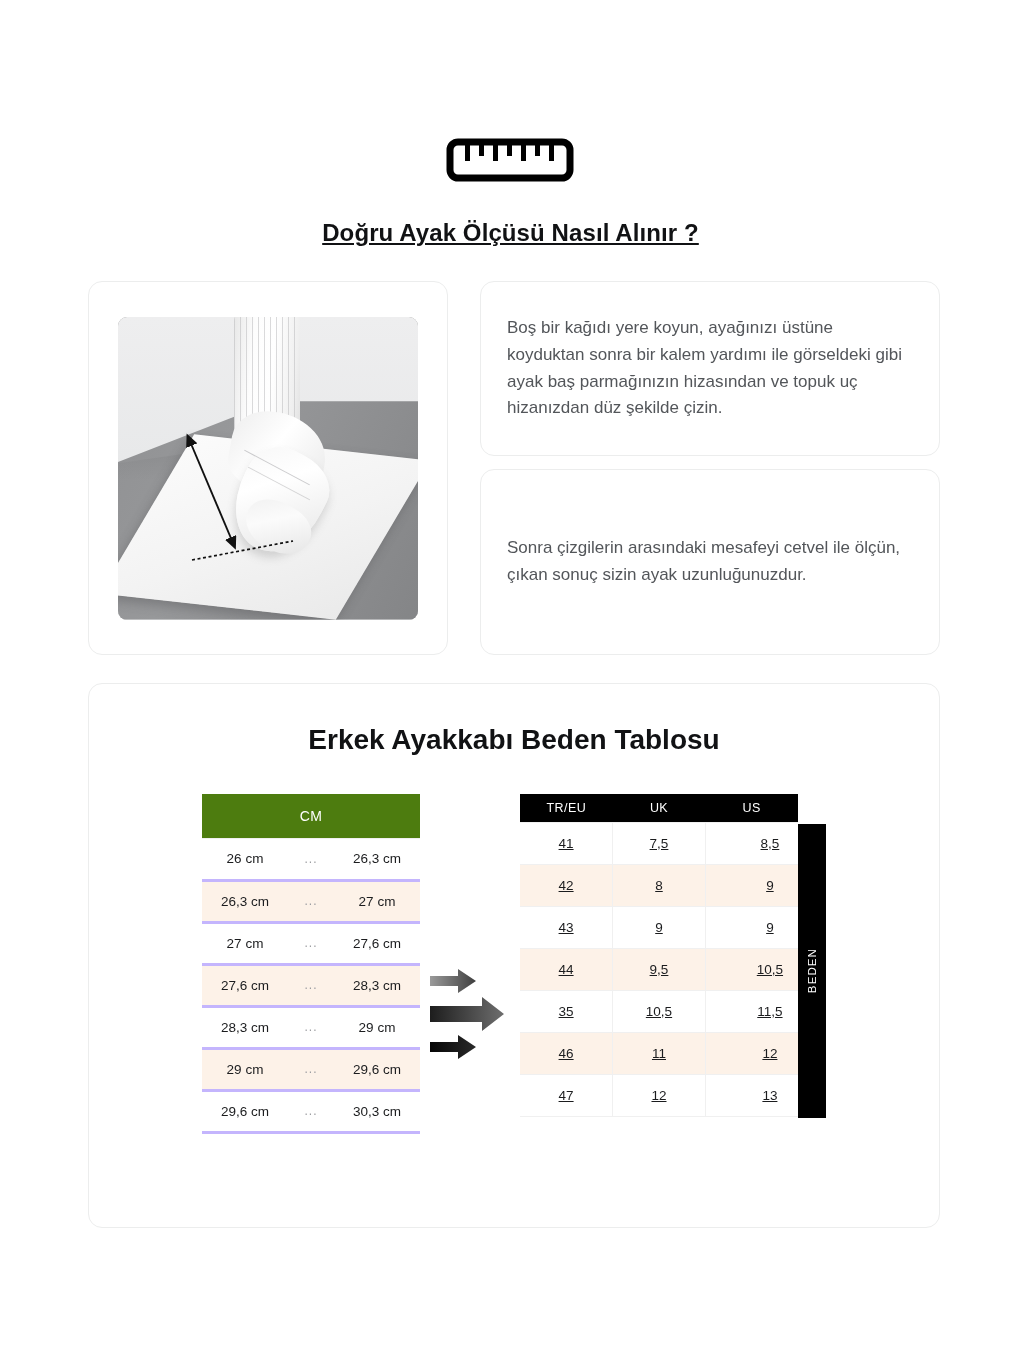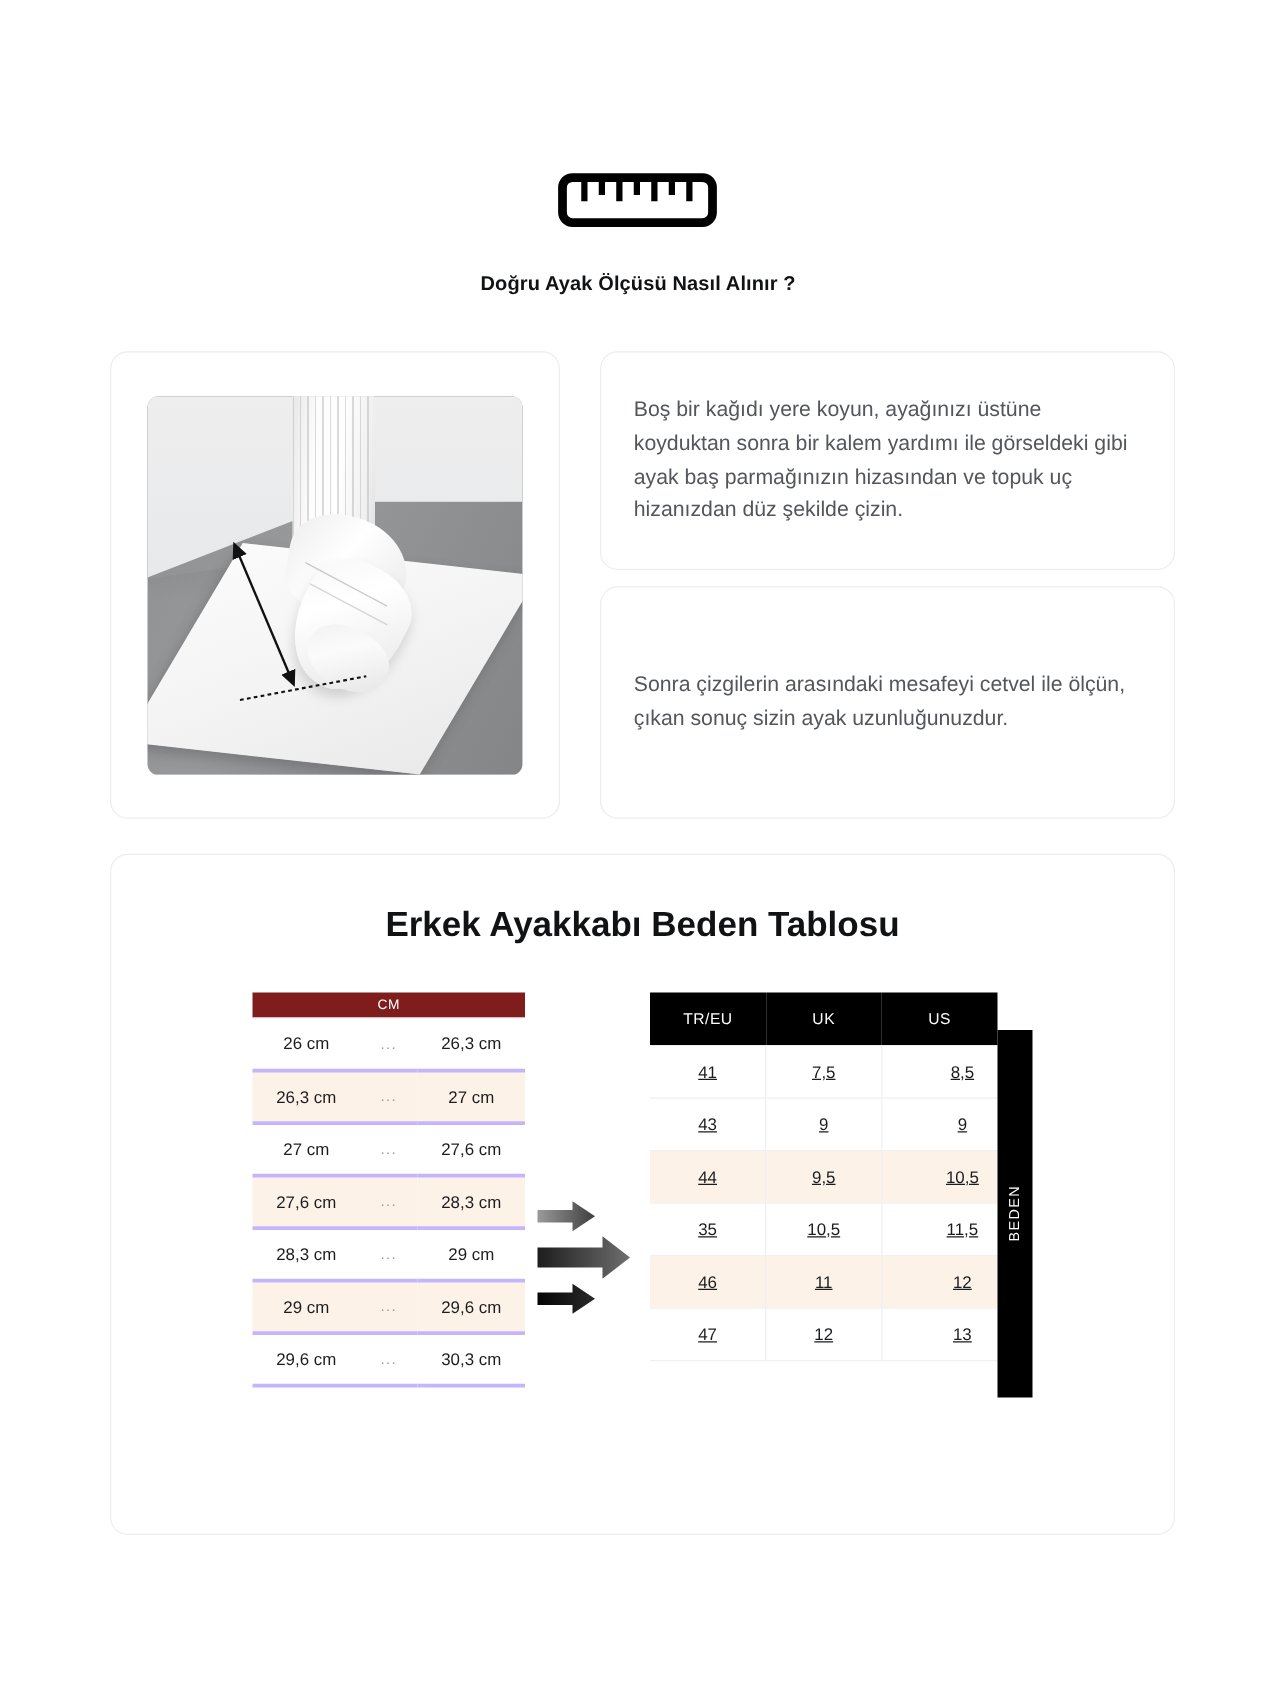--- a/index.html
+++ b/index.html
@@ -27,24 +27,25 @@
     justify-content: center;
   }
   .ruler-icon { display: block; }
 
   
   .page-title {
     position: absolute;
     left: 1px; right: 0;
     top: 219px;
     text-align: center;
-    font-size: 16px;
+    font-size: 24px;
     font-weight: bold;
     color: #111214;
     letter-spacing: 0.1px;
+    text-decoration: underline;
   }
 
   
   .top-section {
     position: absolute;
     left: 88px;
     top: 281px;
     width: 1020px;
     height: 374px;
   }
@@ -220,26 +221,26 @@
     display: flex;
     justify-content: center;
     align-items: flex-start;
   }
 
   table { border-collapse: collapse; }
 
   
   .cm-table { width: 218px; }
   .cm-table thead th {
-    background: #7f1d1d;
+    background: #4d7c0f;
     color: #ffffff;
-    font-size: 11px;
+    font-size: 14px;
     font-weight: normal;
     letter-spacing: 0.4px;
-    height: 20px;
+    height: 44px;
     text-align: center;
   }
   .cm-table tbody td {
     height: 42px;
     font-size: 13.5px;
     color: #1b1c1e;
     text-align: center;
     border-bottom: 3px solid #c4b5fd;
     white-space: nowrap;
   }
@@ -261,21 +262,21 @@
 
   
   .size-wrap { position: relative; display: flex; align-items: flex-start; }
   .size-table { width: 278px; }
   .size-table thead th {
     background: #000000;
     color: #ffffff;
     font-size: 12.5px;
     font-weight: normal;
     letter-spacing: 0.4px;
-    height: 42px;
+    height: 28px;
     text-align: center;
     width: 92.6px;
   }
   .size-table tbody td {
     height: 42px;
     font-size: 13.5px;
     color: #1b1c1e;
     text-align: center;
     border-bottom: 1px solid #f0f0f0;
     border-right: 1px solid #f0f0f0;
@@ -444,20 +445,25 @@
               <th>UK</th>
               <th>US</th>
             </tr>
           </thead>
           <tbody>
             <tr>
               <td>41</td>
               <td>7,5</td>
               <td>8,5</td>
             </tr>
+            <tr class="alt">
+              <td>42</td>
+              <td>8</td>
+              <td>9</td>
+            </tr>
             <tr>
               <td>43</td>
               <td>9</td>
               <td>9</td>
             </tr>
             <tr class="alt">
               <td>44</td>
               <td>9,5</td>
               <td>10,5</td>
             </tr>

